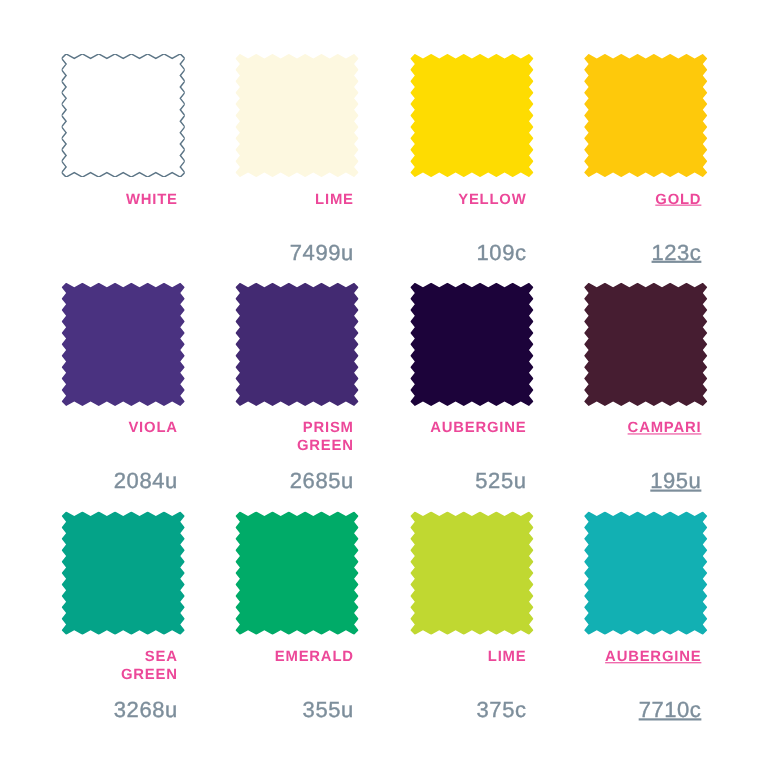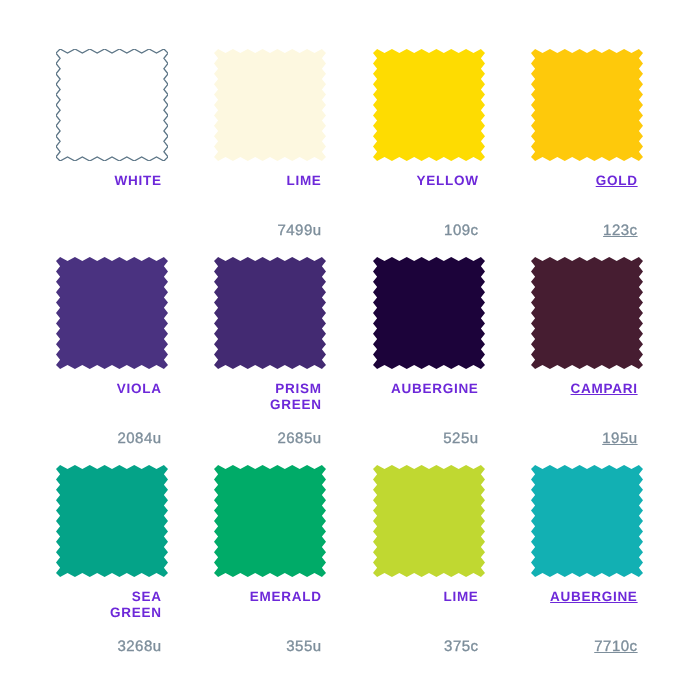--- a/index.html
+++ b/index.html
@@ -19,29 +19,29 @@
   }
   .swatch-cell { position:absolute; width:112px; height:112px; }
   .swatch-cell svg { display:block; }
   .swatch-name {
     position:absolute;
     text-align:right;
     font-weight:700;
     font-size:13.5px;
     line-height:16.5px;
     letter-spacing:0.72px;
-    color:#6d28d9;
+    color:#ec4899;
     white-space:pre-line;
     transform:translateZ(0);
   }
   .swatch-code {
     position:absolute;
     text-align:right;
     font-weight:400;
-    font-size:15px;
+    font-size:20px;
     line-height:15px;
     letter-spacing:0.5px;
     color:#7d8e9b;
     -webkit-text-stroke:0.35px #7d8e9b;
     transform:translateZ(0);
   }
 
   
   .x0 { left:55.7px; }  .x1 { left:214.2px; } .x2 { left:372.7px; } .x3 { left:531.2px; }
   .y0 { top:48.7px; }   .y1 { top:256.7px; }  .y2 { top:464.7px; }

